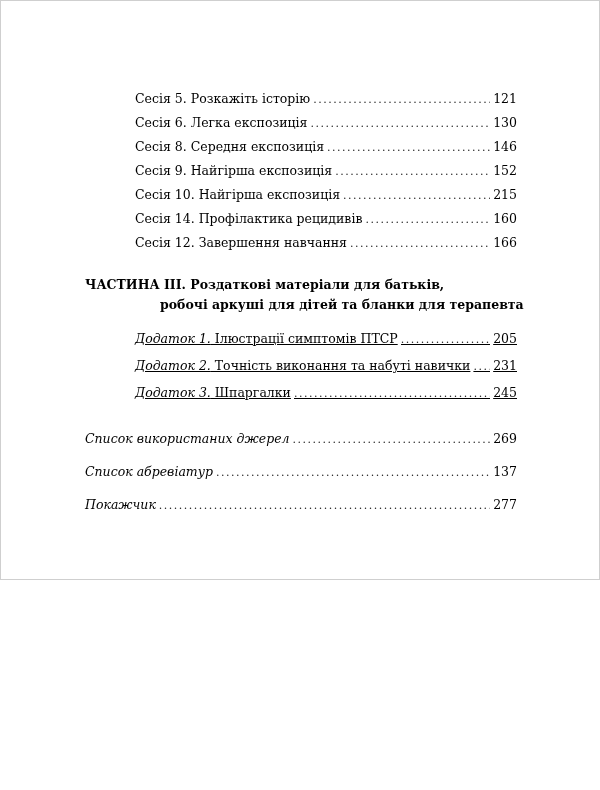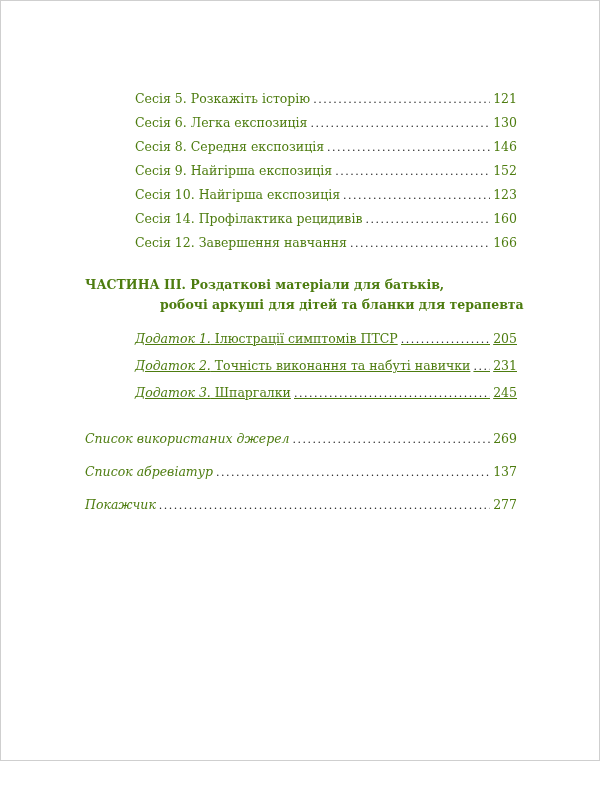--- a/index.html
+++ b/index.html
@@ -3,26 +3,26 @@
 <meta charset="utf-8">
 <style>
   html, body {
     margin: 0;
     padding: 0;
     background: #ffffff;
   }
   .page {
     position: relative;
     width: 600px;
-    height: 761px;
+    height: 580px;
     box-sizing: border-box;
     background: #ffffff;
     border: 1px solid #cfcfcf;
     font-family: "DejaVu Serif", "Liberation Serif", serif;
-    color: #4d7c0f;
+    color: #000000;
     overflow: hidden;
   }
   .toc {
     position: absolute;
     top: 86px;
     left: 84px;
     width: 432px;
     font-size: 12.5px;
   }
   .toc-row {
@@ -112,21 +112,21 @@
         <span class="pagenum">146</span>
       </div>
       <div class="toc-row">
         <span class="title">Сесія 9. Найгірша експозиція</span>
         <span class="leader"></span>
         <span class="pagenum">152</span>
       </div>
       <div class="toc-row">
         <span class="title">Сесія 10. Найгірша експозиція</span>
         <span class="leader"></span>
-        <span class="pagenum">123</span>
+        <span class="pagenum">215</span>
       </div>
       <div class="toc-row">
         <span class="title">Сесія 14. Профілактика рецидивів</span>
         <span class="leader"></span>
         <span class="pagenum">160</span>
       </div>
       <div class="toc-row">
         <span class="title">Сесія 12. Завершення навчання</span>
         <span class="leader"></span>
         <span class="pagenum">166</span>

